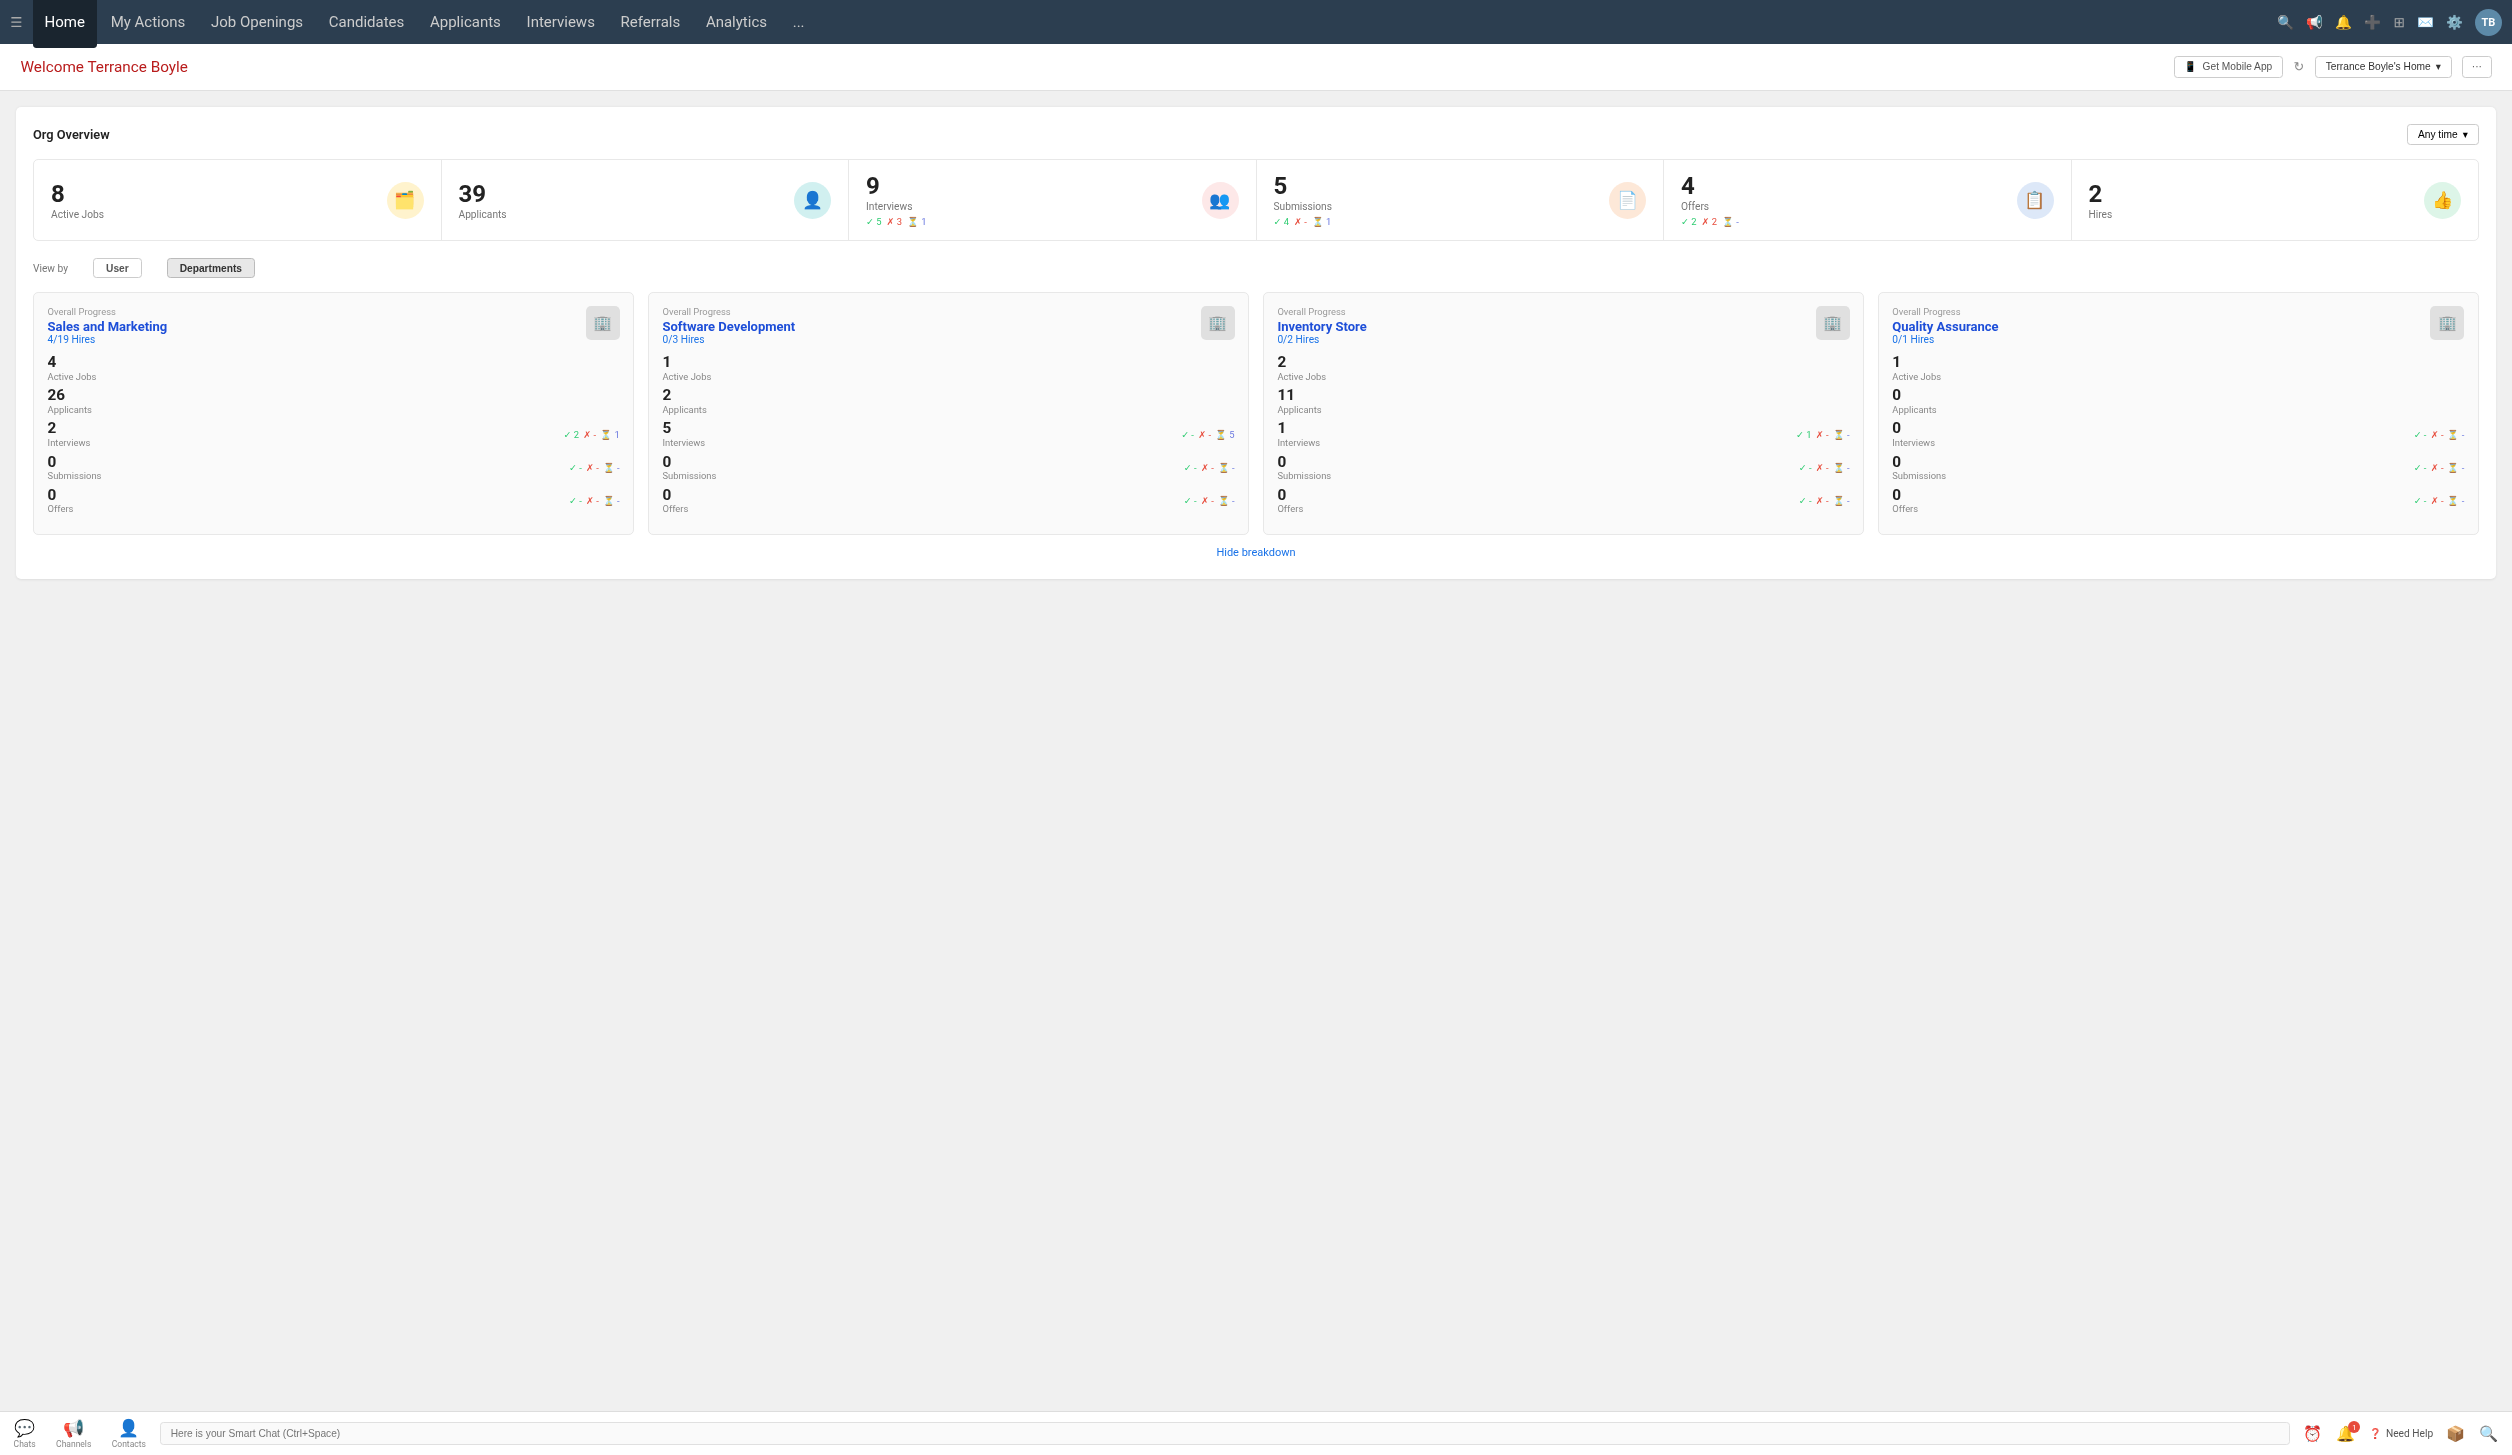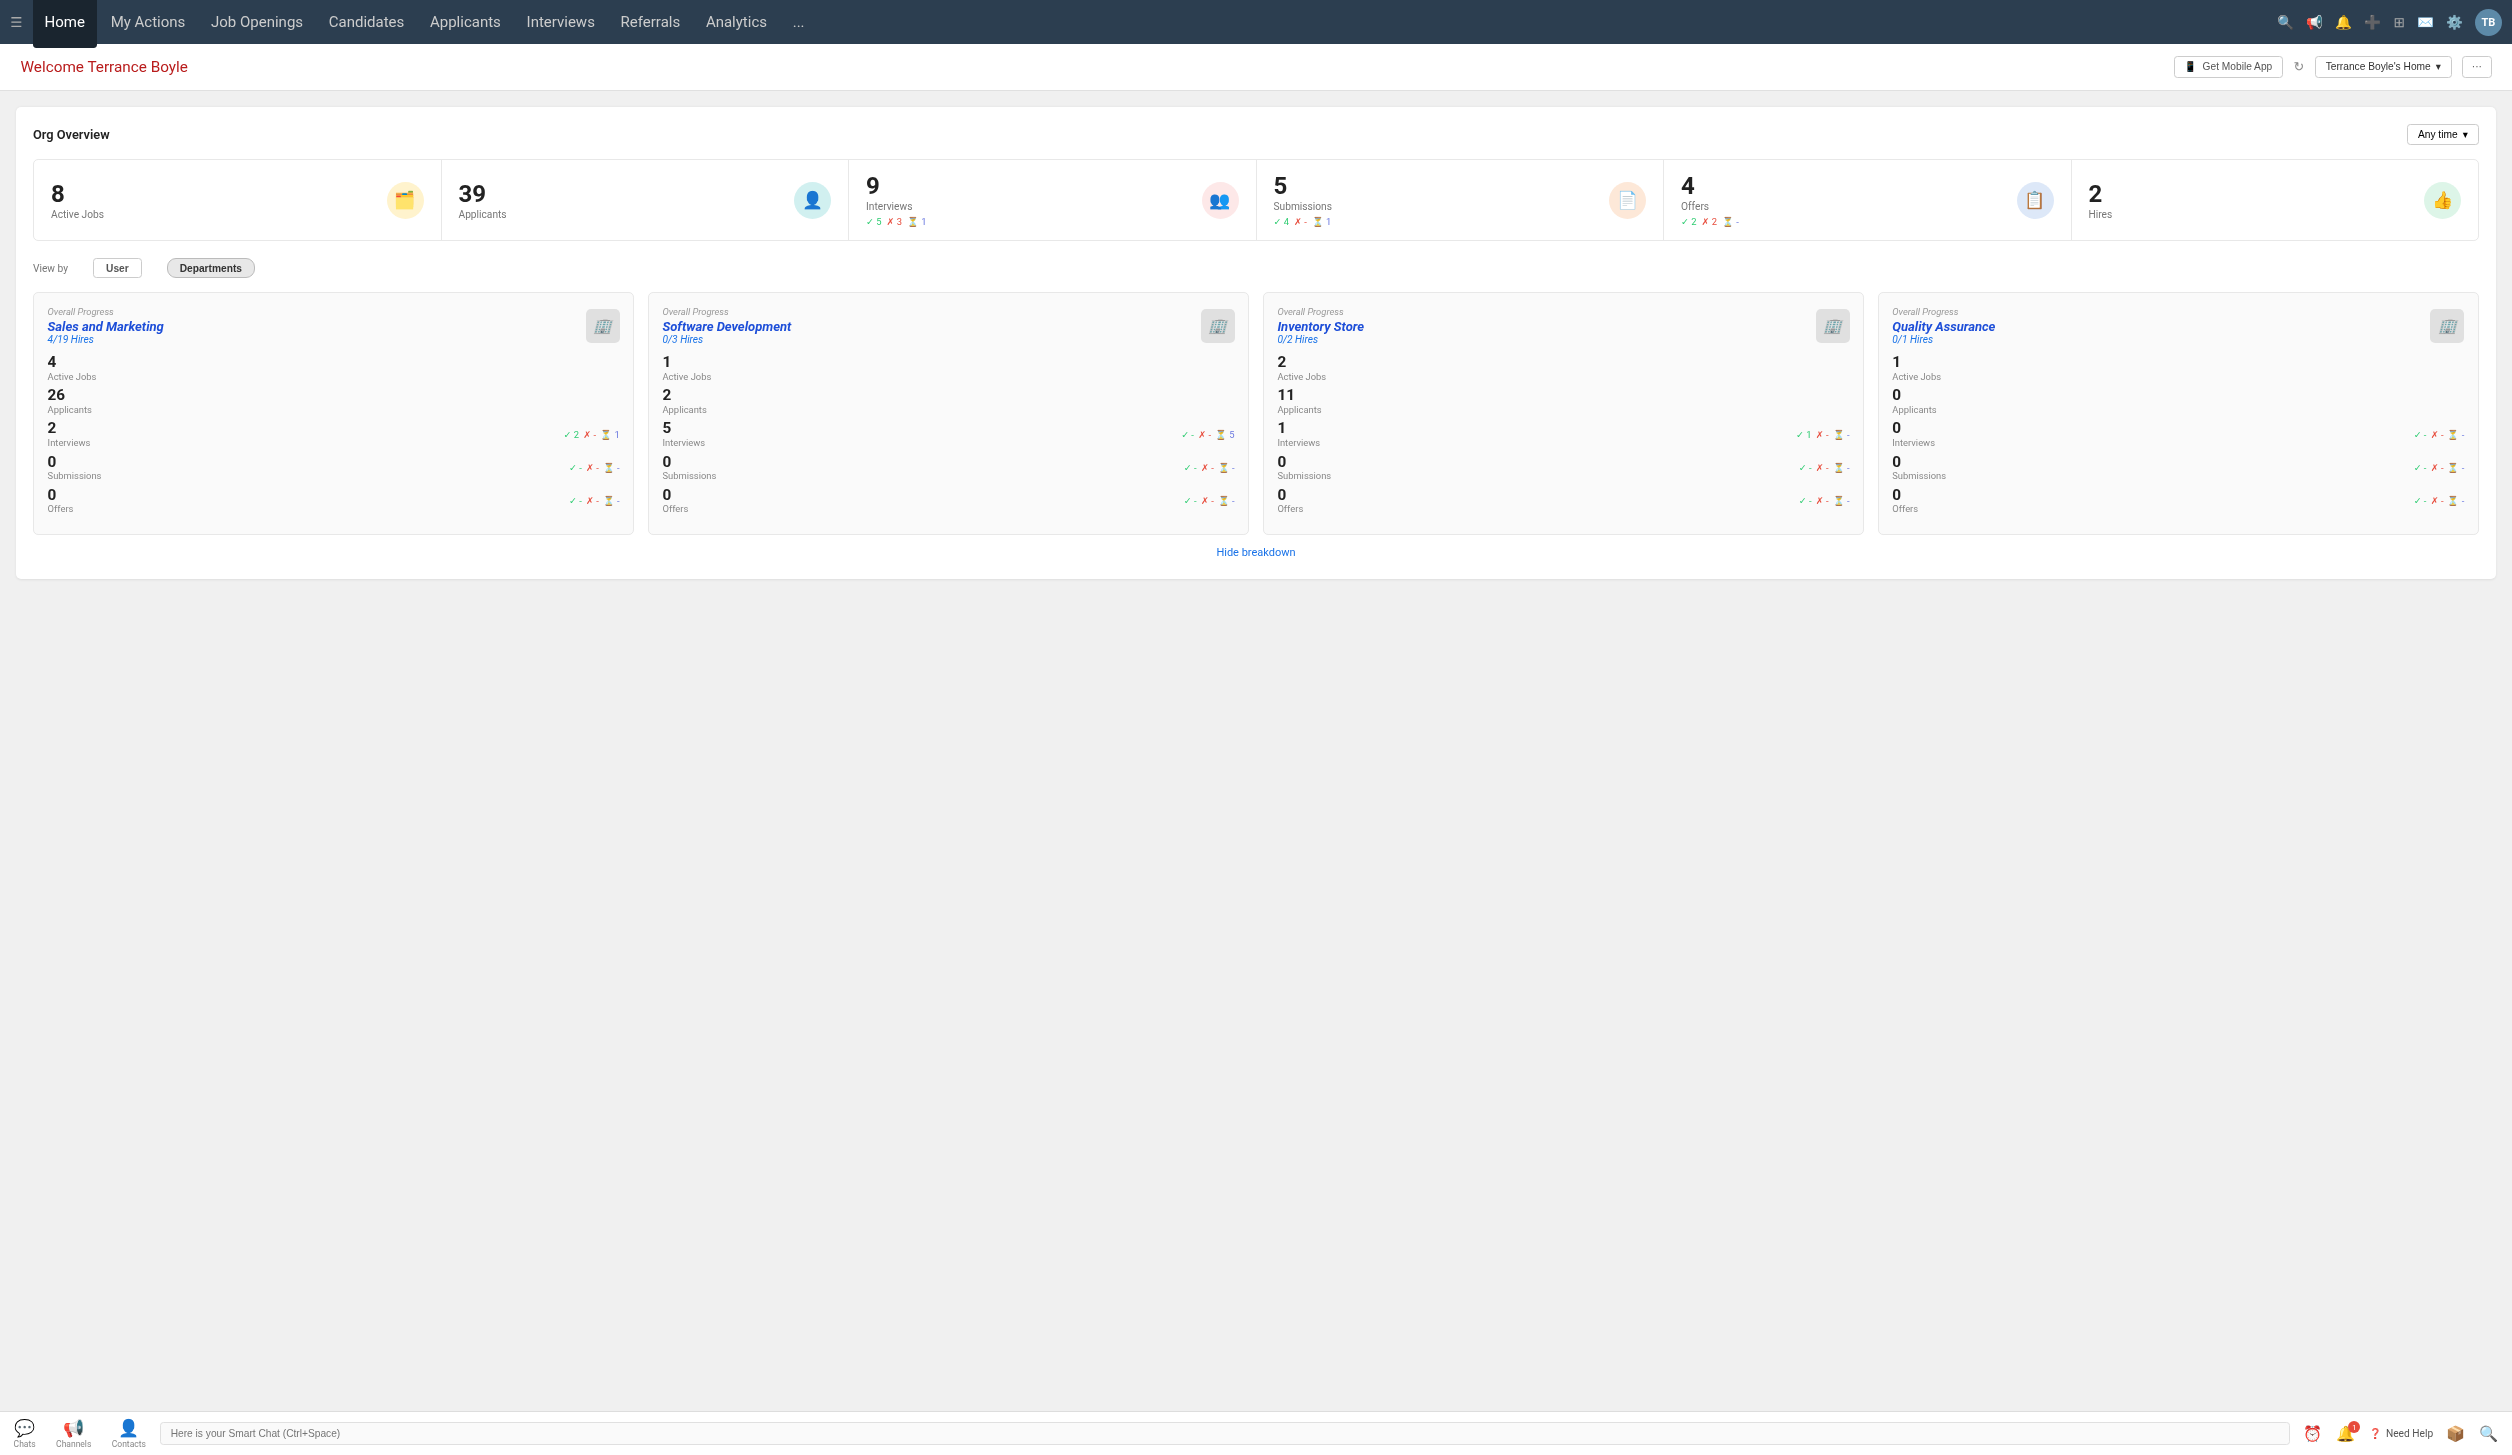--- a/index.html
+++ b/index.html
@@ -227,41 +227,39 @@
       cursor: pointer;
       font-size: 10.2px;
       color: #555;
       font-weight: bold;
     }
     .view-btn.active {
       background: #e8e8e8;
       border-color: #bbb;
       color: #333;
       font-weight: 600;
-      border-radius: 9px;
     }
 
     
     .dept-grid {
       display: grid;
       grid-template-columns: repeat(4, 1fr);
       gap: 13.6px;
     }
     .dept-card {
       border: 0.9px solid #e8e8e8;
       border-radius: 5.1px;
       padding: 13.6px;
       background: #fafafa;
     }
     .dept-card-header {
       display: flex;
-      align-items: center;
+      align-items: flex-start;
       justify-content: space-between;
       margin-bottom: 2px;
-      font-style: italic;
     }
     .dept-progress-label {
       font-size: 9.4px;
       color: #999;
       margin-bottom: 1.7px;
     }
     .dept-name {
       font-size: 13px;
       font-weight: 700;
       color: #1d4ed8;

